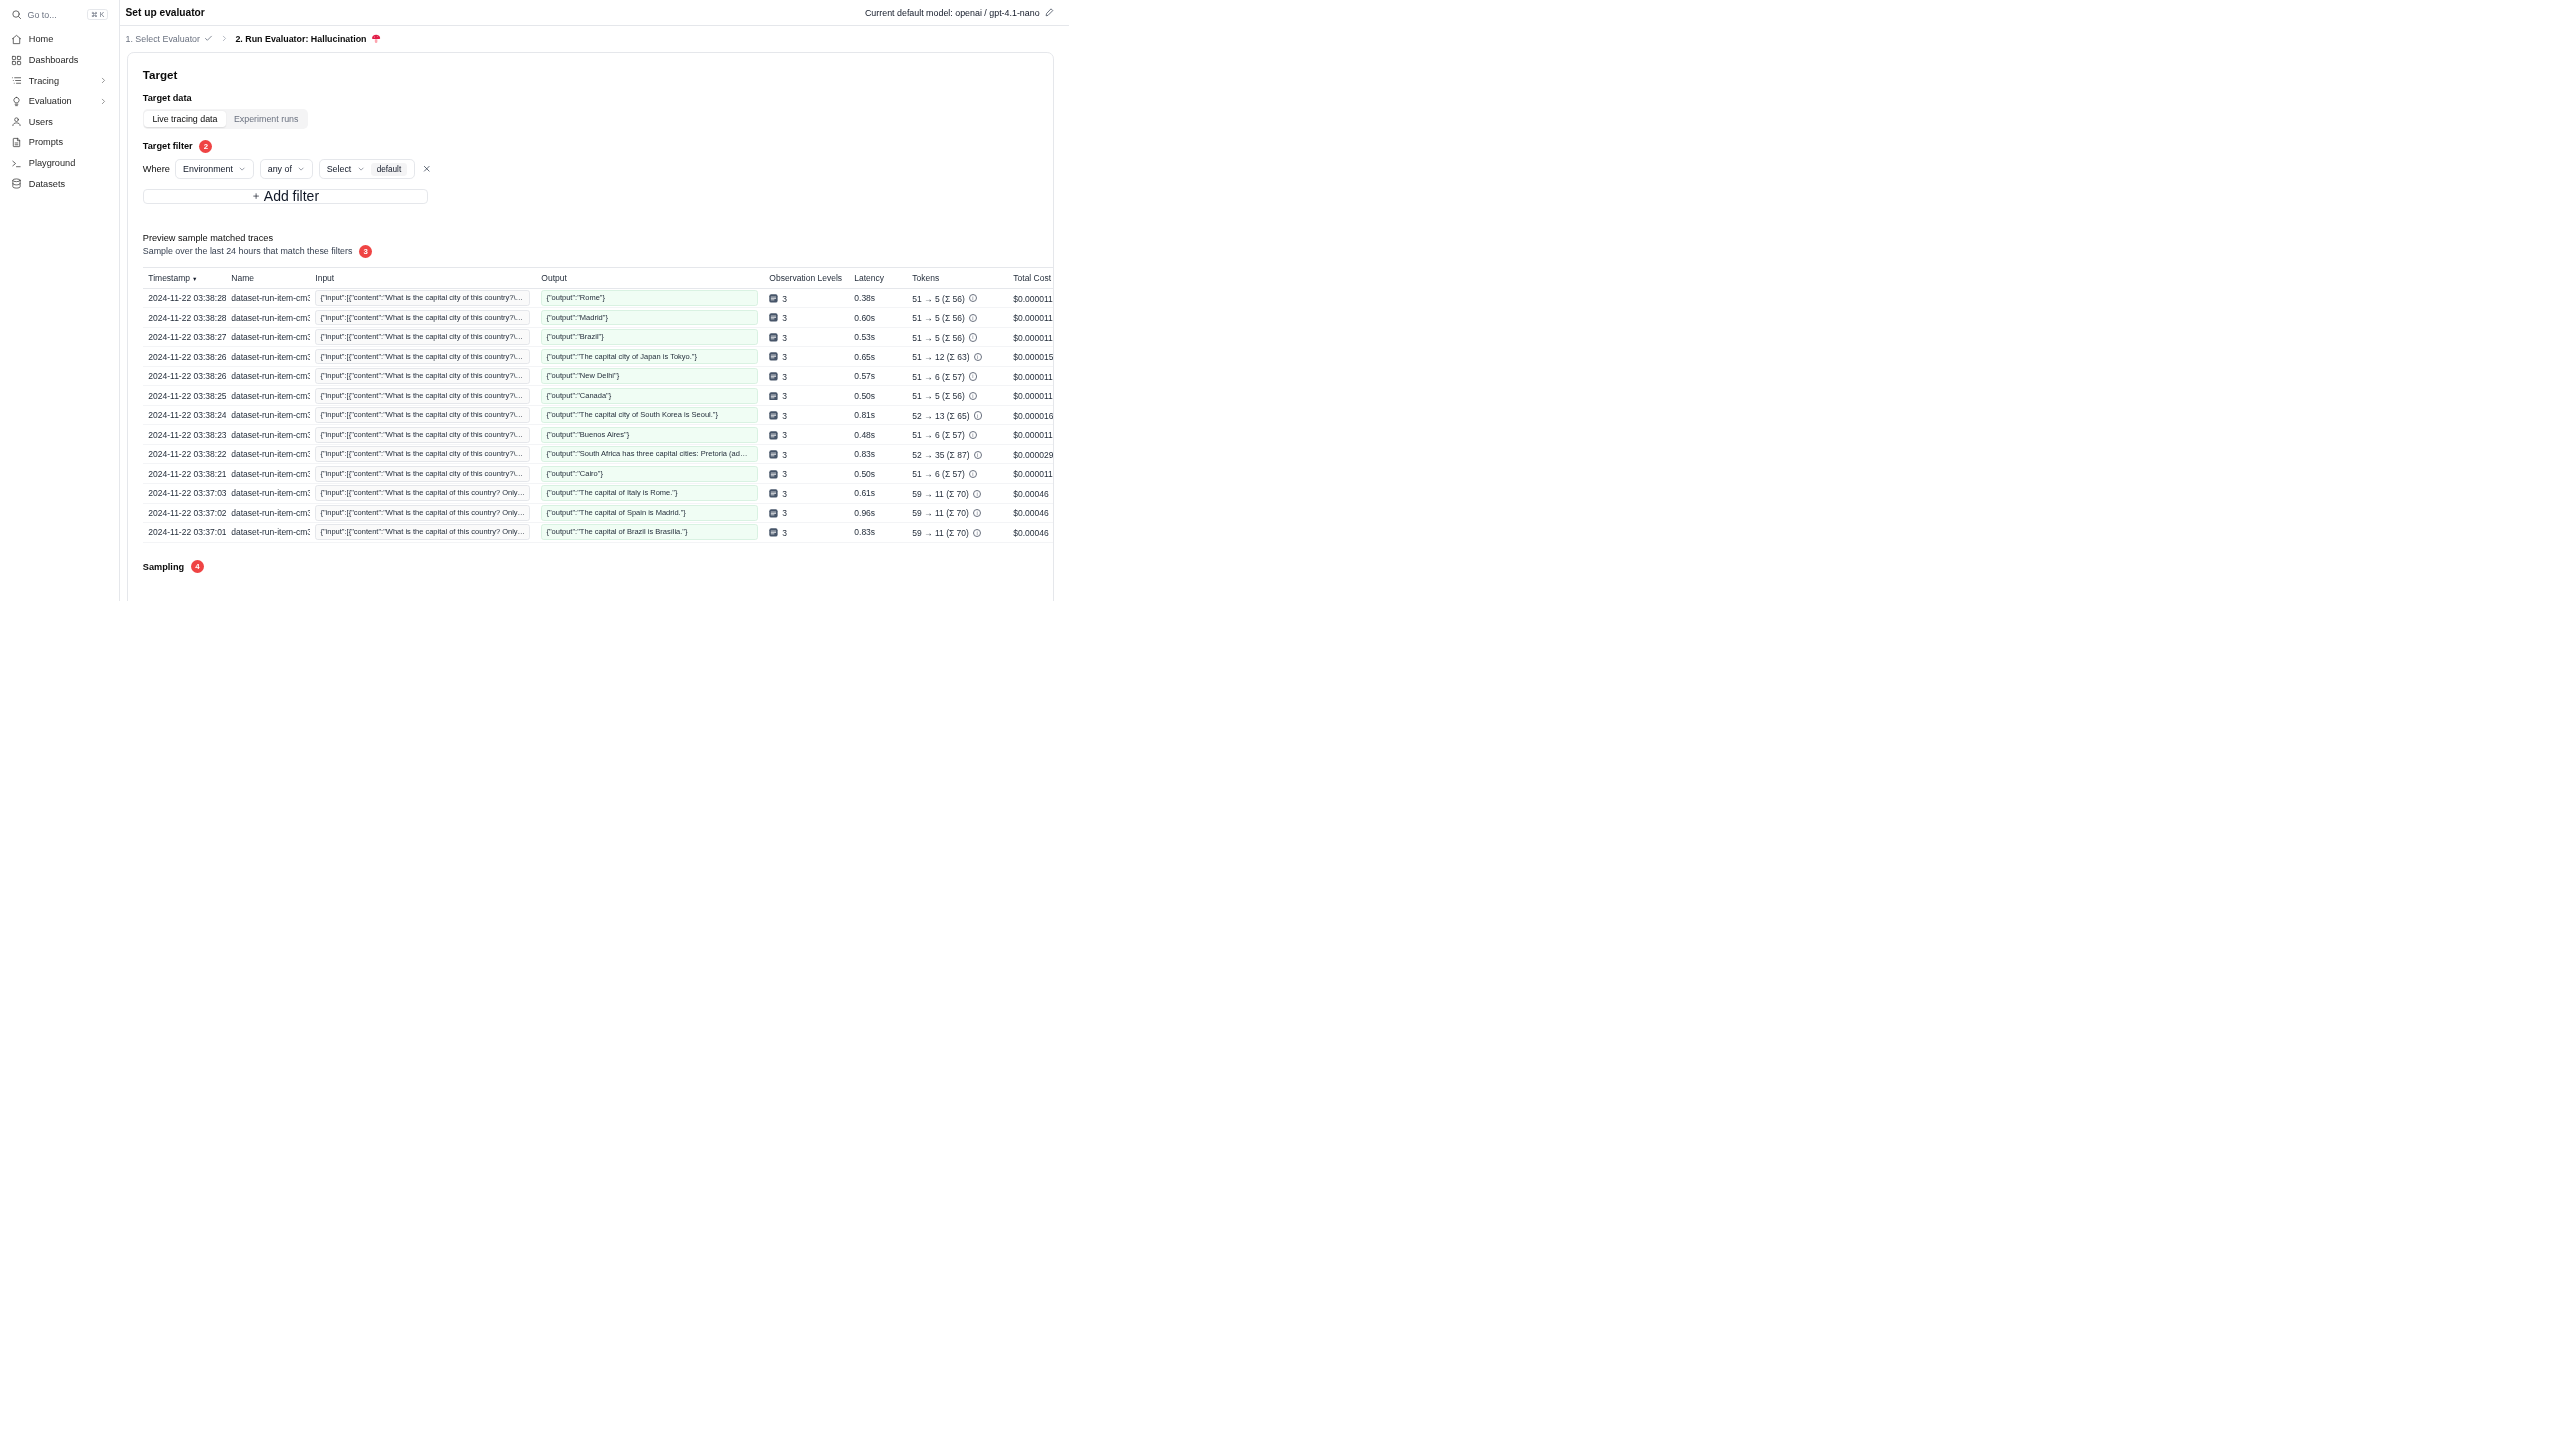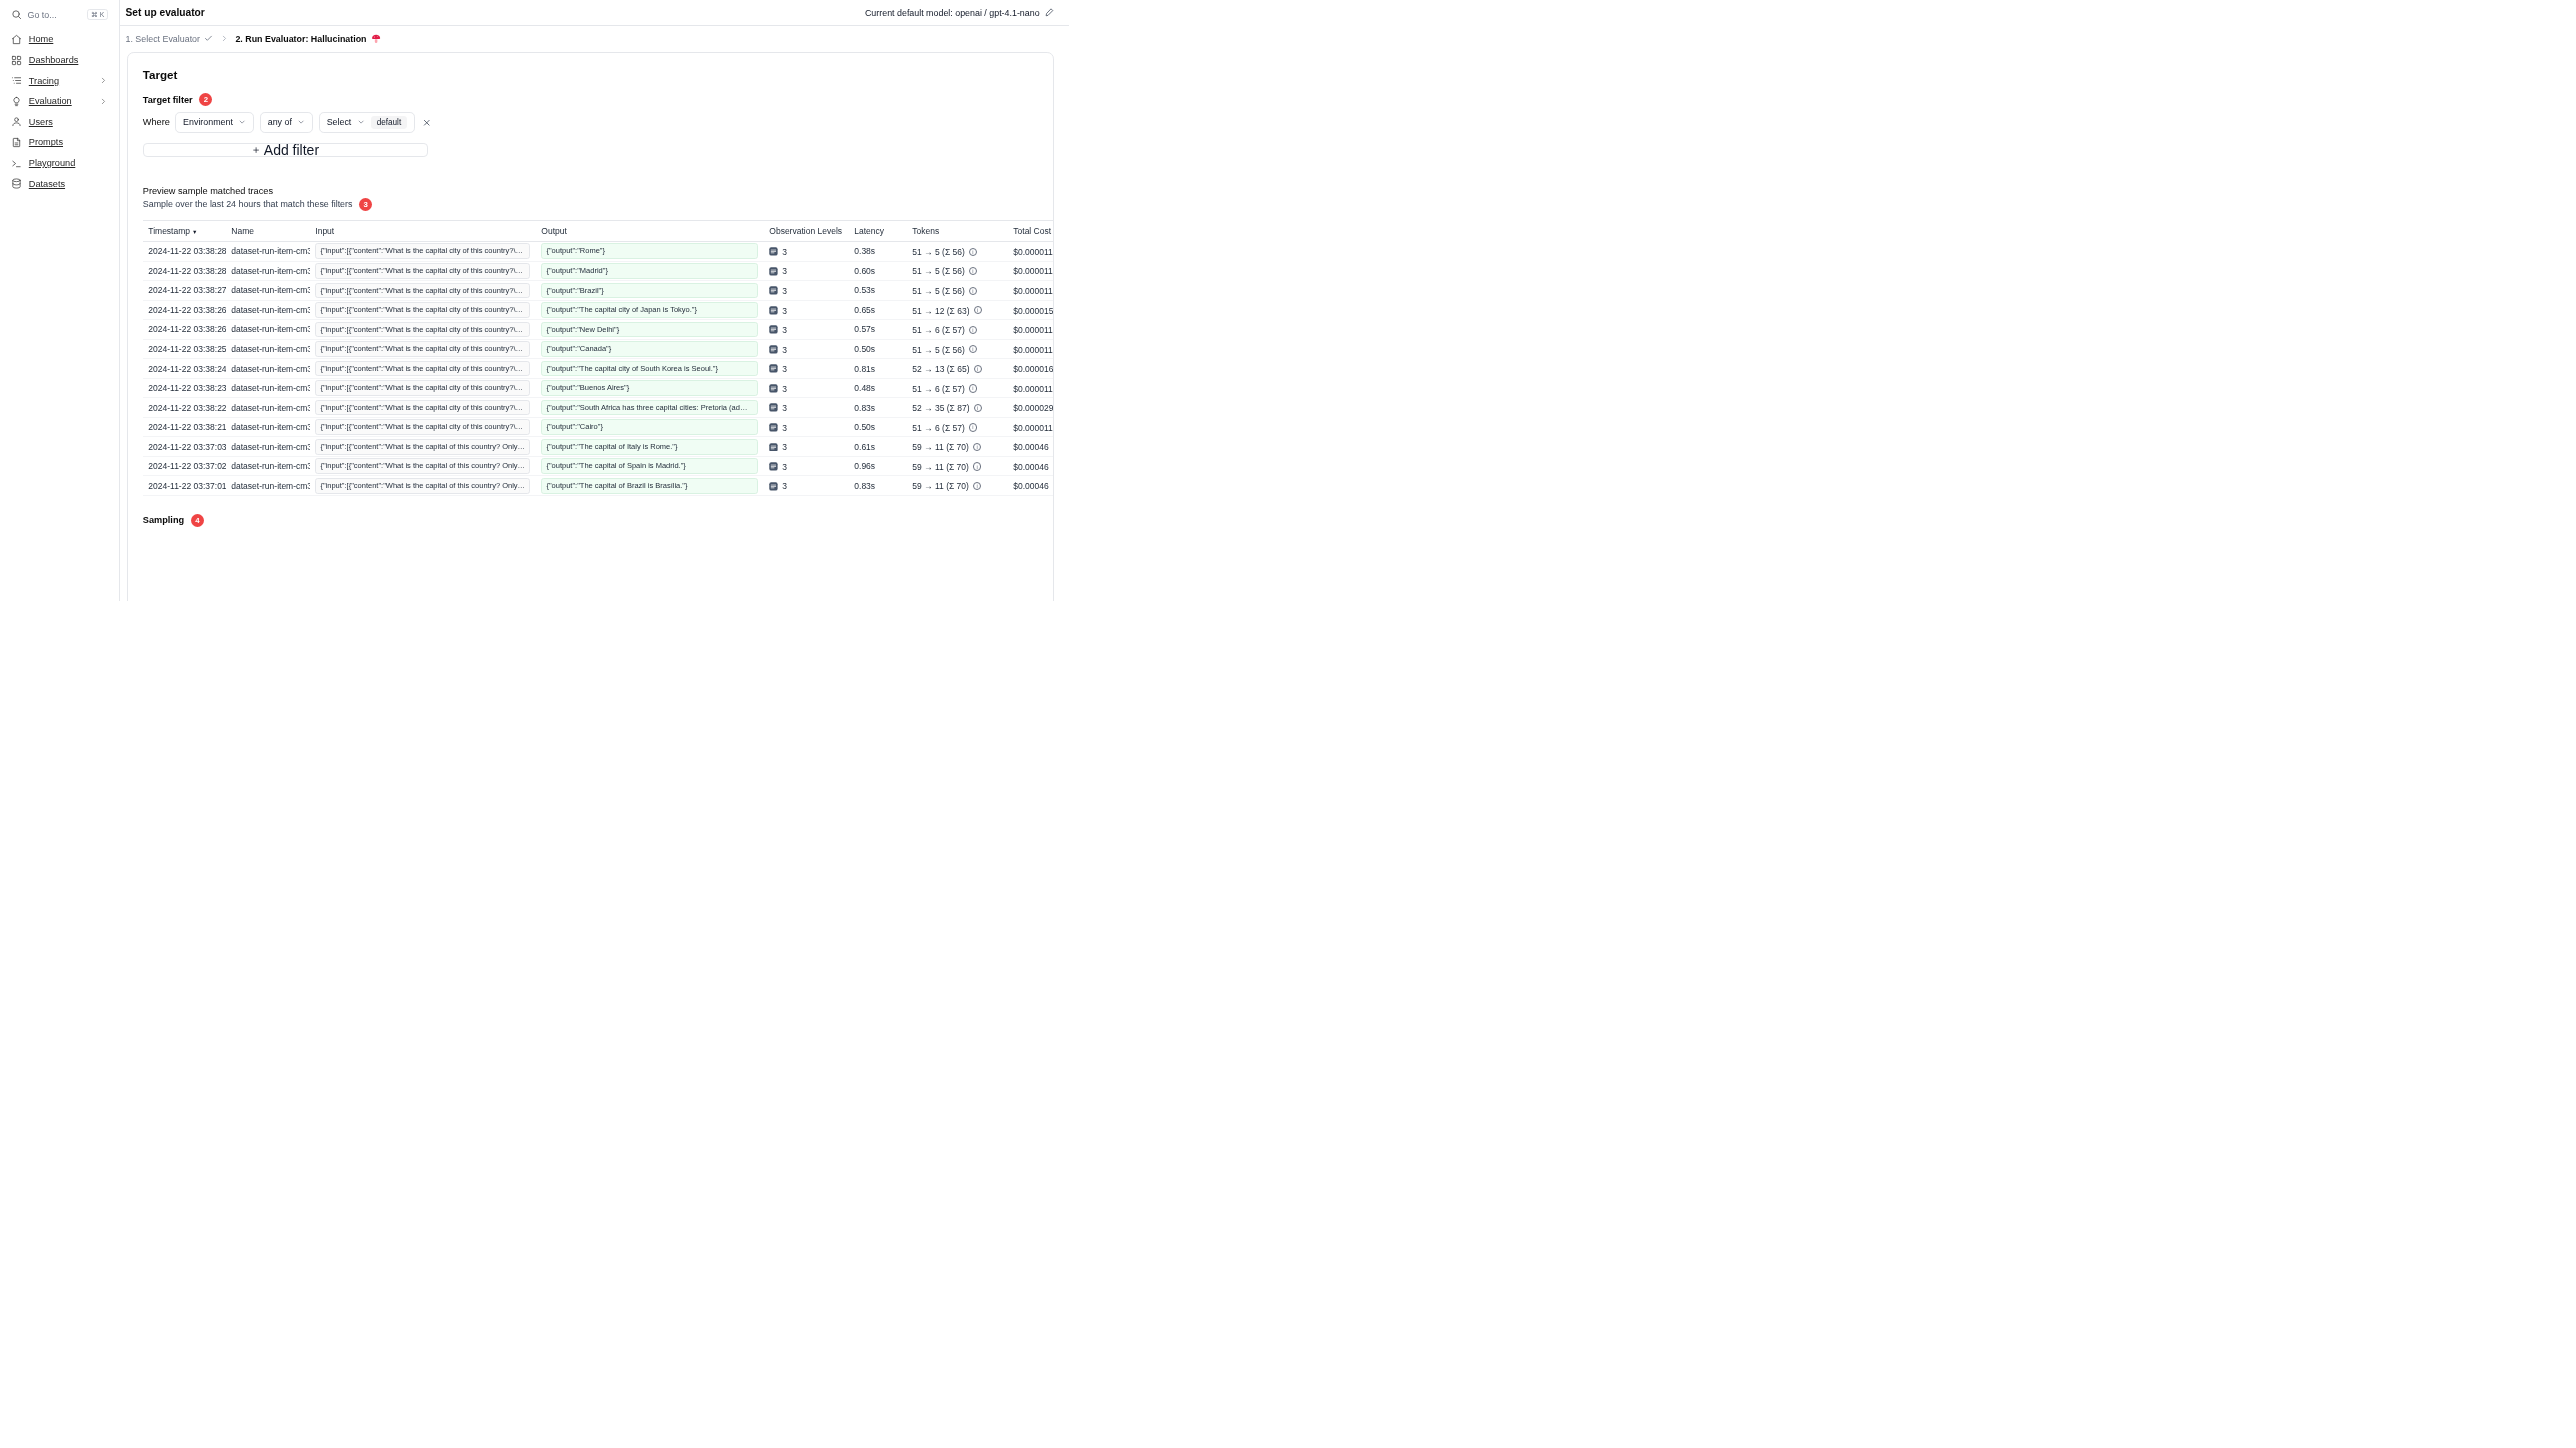--- a/index.html
+++ b/index.html
@@ -7,21 +7,21 @@
     font-family: "Liberation Sans", sans-serif; }
   .app { display: flex; height: 100%; }
 
   
   .sidebar { width: 120px; flex-shrink: 0; border-right: 0.7px solid #e5e7eb; padding: 5.5px 5.5px; background: #fff; }
   .goto { display: flex; align-items: center; gap: 5.5px; padding: 3.4px 5.5px; color: #6b7280; font-size: 8.9px;
     border-radius: 4.1px; cursor: pointer; margin-bottom: 5.5px; }
   .goto .kbd { margin-left: auto; border: 0.7px solid #e5e7eb; border-radius: 2.7px; font-size: 6.8px;
     padding: 0.7px 2.7px; color: #6b7280; background: #fff; white-space: nowrap; }
   .nav-item { display: flex; align-items: center; gap: 6.8px; padding: 4.8px 5.5px; font-size: 9.2px;
-    color: #262626; border-radius: 4.1px; cursor: pointer; text-decoration: underline; }
+    color: #262626; border-radius: 4.1px; cursor: pointer; }
   .nav-item svg { flex-shrink: 0; }
   .nav-item .chev { margin-left: auto; color: #737373; display: inline-flex; }
   .ic { width: 11px; height: 11px; display: inline-flex; color: #404040; }
   .ic svg { width: 11px; height: 11px; stroke: currentColor; fill: none; stroke-width: 1.7; stroke-linecap: round; stroke-linejoin: round; }
 
   
   .main { flex: 1; display: flex; flex-direction: column; min-width: 0; }
   .topbar { height: 26px; flex-shrink: 0; border-bottom: 0.7px solid #e5e7eb; display: flex; align-items: center;
     justify-content: space-between; padding: 0 15px 0 5.5px; }
   .topbar h1 { font-size: 10.2px; font-weight: 700; color: #0a0a0a; }
@@ -239,20 +239,29 @@
       </span>
     </div>
 
     <div class="content">
       <div class="card">
         <div class="card-inner">
 
           <h2 class="target-h">Target</h2>
 
 
+          <div class="group">
+            <div class="section-label">
+              <span>Target data</span>
+            </div>
+            <div class="tabs">
+              <span class="tab active">Live tracing data</span>
+              <span class="tab">Experiment runs</span>
+            </div>
+          </div>
 
           <div class="group">
             <div class="section-label">
               <span>Target filter</span>
               <span class="badge-num">2</span>
             </div>
             <div class="filter-area">
               <div class="filter-row">
                 <span class="where-lbl">Where</span>
                 <span class="select">

